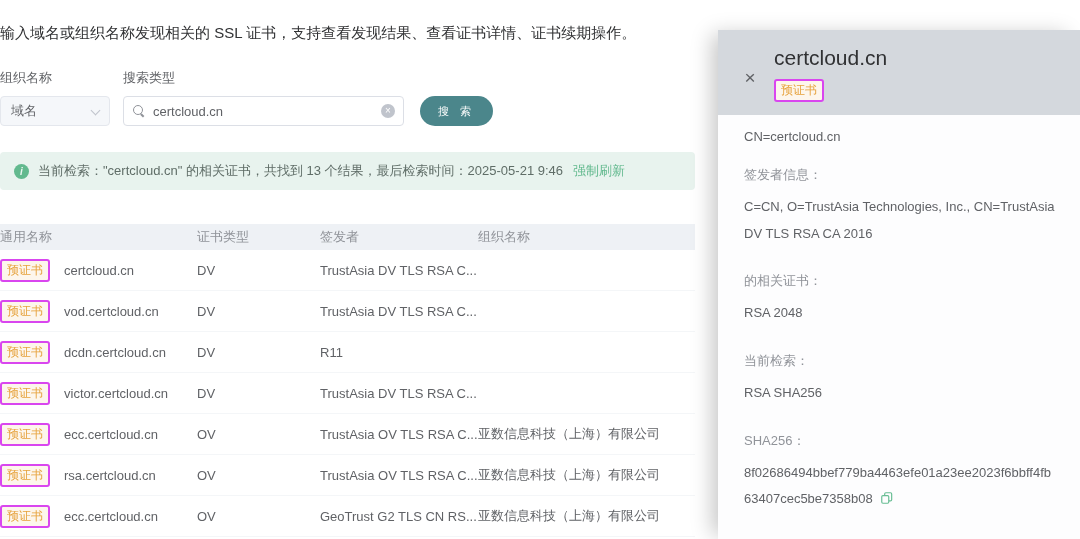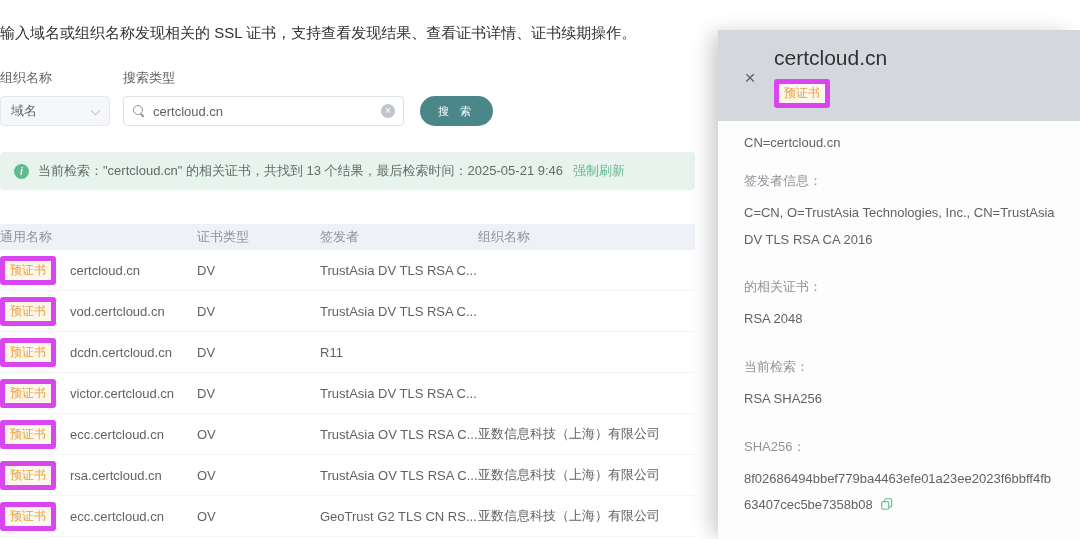--- a/index.html
+++ b/index.html
@@ -76,21 +76,21 @@
   .tr { display:flex; height:41px; align-items:center; background:#fff;
         border-bottom:1px solid #f4f6f8; cursor:pointer; }
   .col1 { width:197px; padding-left:0; display:flex; align-items:center; }
   .thead .col1 { padding-left:0; }
   .col2 { width:123px; }
   .col3 { width:158px; }
   .col4 { flex:1; }
   .tr .cell-text { color:#606266; }
   .badge {
     display:inline-block; background: var(--badge-bg); color: var(--badge-text);
-    border:5px solid #d946ef; border-radius:3px; font-size:12px;
+    border:2px solid #d946ef; border-radius:3px; font-size:12px;
     padding:1px 5px; margin-right:14px; line-height:17px; white-space:nowrap;
   }
 
   
   .drawer {
     position:absolute; top:30px; right:0; width:362px; height:509px;
     background:#fdfdfe; box-shadow: -10px 0 20px -4px rgba(0,0,0,0.22);
     overflow:hidden;
   }
   .drawer-header {

